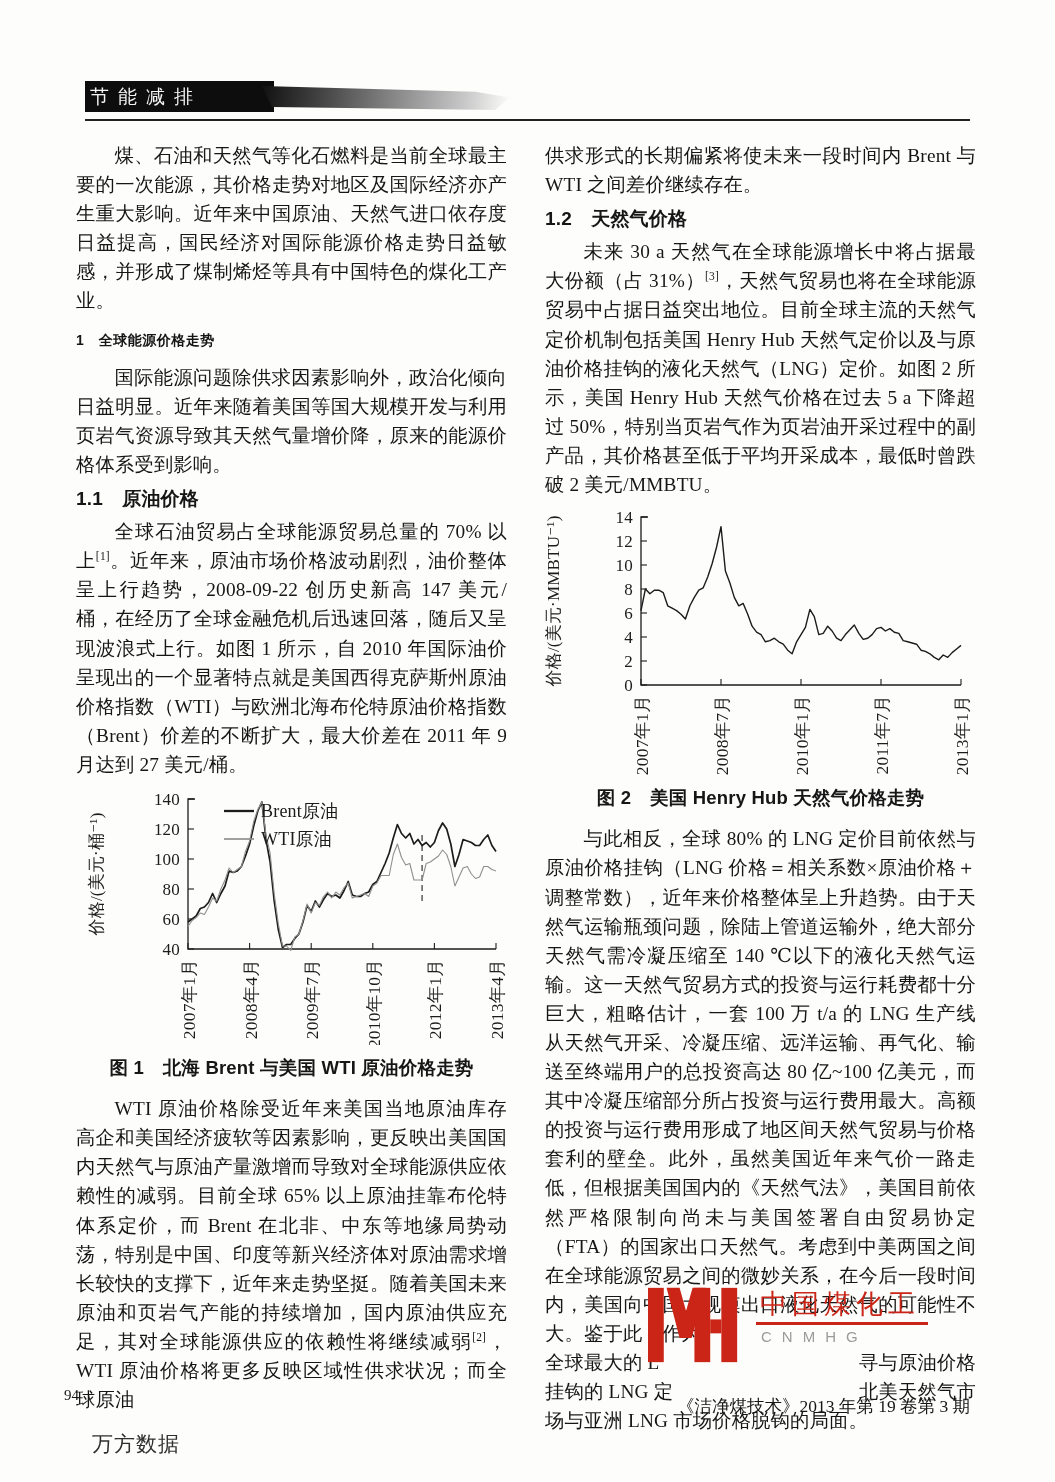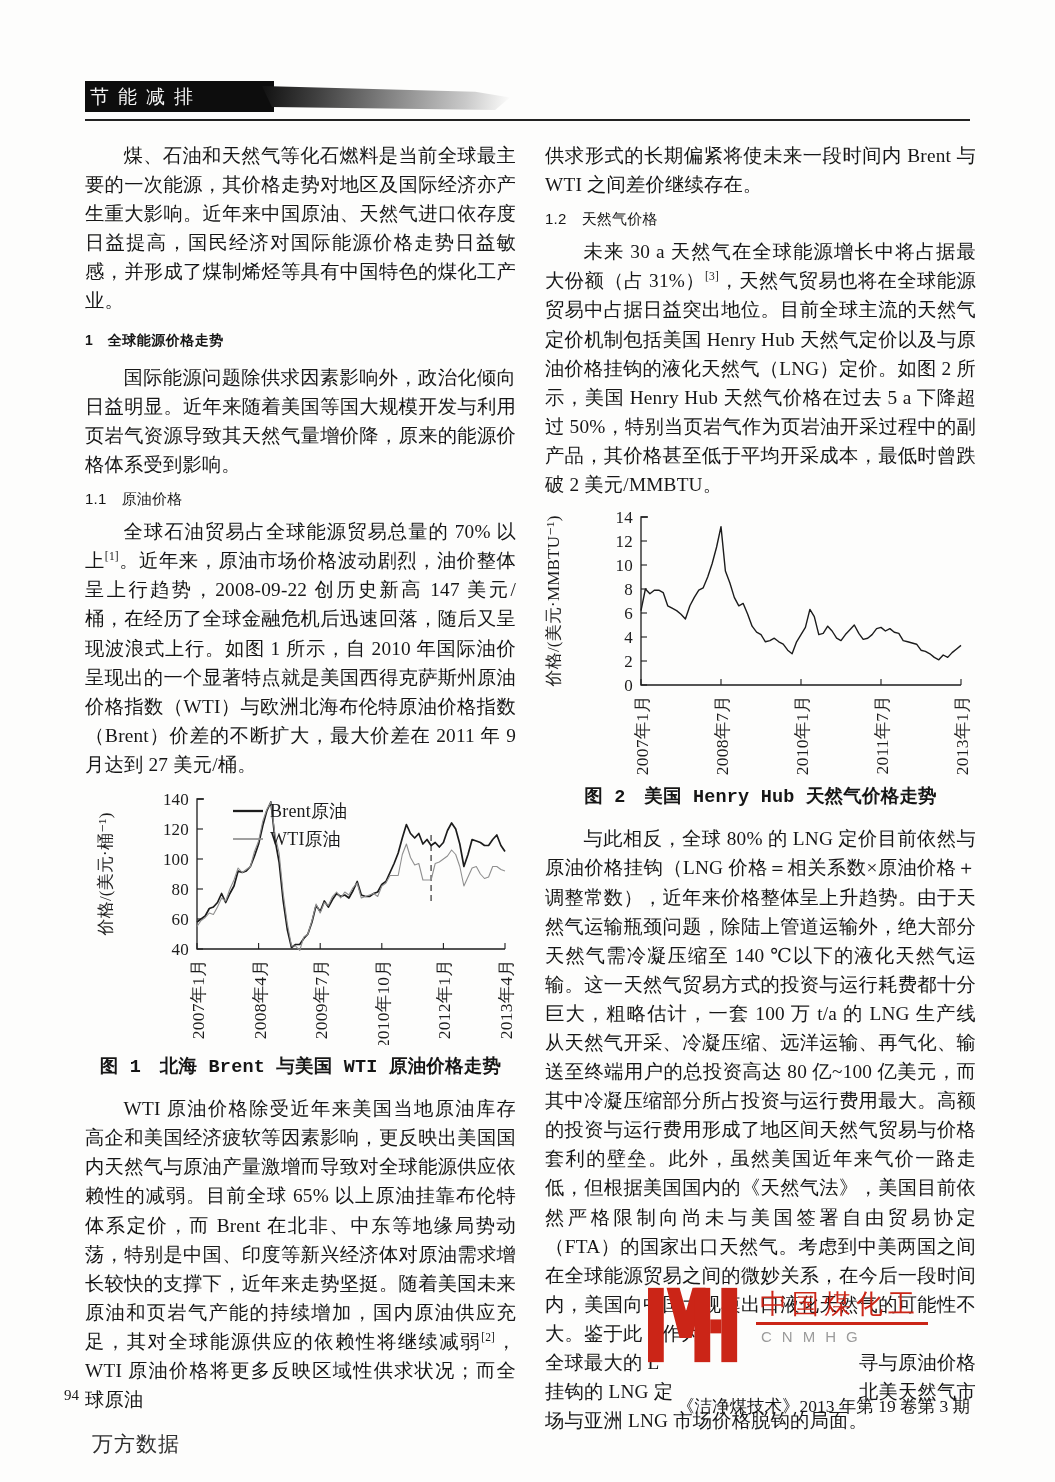--- a/index.html
+++ b/index.html
@@ -9,33 +9,33 @@
   .banner-black{position:absolute;left:85px;top:81px;width:184px;height:31px;background:#0d0d0d;
         color:#f3f3f3;font-family:Liberation Sans, sans-serif;font-size:19px;letter-spacing:9px;
         line-height:31px;padding-left:5px;}
   .banner-fade{position:absolute;left:262px;top:84px;width:248px;height:26px;
         background:linear-gradient(97deg,#111 0%,#3f3f3f 22%,#8b8b8b 55%,#c9c9c9 82%,rgba(255,255,255,0) 100%);
         clip-path:polygon(0 8%,86% 30%,100% 52%,94% 100%,4% 88%);}
   .top-rule{position:absolute;left:85px;top:119px;width:885px;height:2px;background:#222;}
   
   .col{position:absolute;top:141px;width:431px;font-size:19.3px;line-height:29.1px;
        text-align:justify;letter-spacing:0.2px;}
-  .col-left{left:85px;}
+  .col-left{left:76px;}
   .col-right{left:545px;}
   p{margin:0;text-indent:2em;}
   p.noindent{text-indent:0;}
   h2.sec{font-family:Liberation Sans, sans-serif;font-size:14px;font-weight:bold;
          margin:10px 0 8px 0;letter-spacing:0.5px;}
-  h3.subsec{font-family:"Liberation Sans",sans-serif;font-size:15px;font-weight:normal;
+  h3.subsec{font-family:"Liberation Sans",sans-serif;font-size:19px;font-weight:bold;
          margin:5px 0 4px 0;}
   sup{font-size:11.5px;line-height:0;}
   figure{margin:4px 0 2px 0;}
   svg{font-family:"Liberation Serif","DejaVu Serif",serif;}
   svg text{fill:#1c1c1c;}
-  .fig-caption{text-align:center;text-indent:0;font-family:Liberation Mono, monospace;
+  .fig-caption{text-align:center;text-indent:0;font-family:Liberation Sans, sans-serif;
          font-weight:bold;font-size:18.5px;margin:0 0 12px 0;}
   .wm-line{display:flex;justify-content:space-between;text-indent:0;}
   
   .watermark{position:absolute;left:648px;top:1285px;width:335px;height:84px;pointer-events:none;}
   .wm-logo{position:absolute;left:0;top:0;}
   .wm-cn{position:absolute;left:112px;top:1px;color:#cb2517;font-family:"Liberation Sans",sans-serif;
          font-size:27px;letter-spacing:5px;white-space:nowrap;}
   .wm-underline{position:absolute;left:108px;top:37px;width:172px;height:3px;background:#cb2517;}
   .wm-en{position:absolute;left:113px;top:43px;color:#9b9b9b;font-family:"Liberation Sans",sans-serif;
          font-size:15px;letter-spacing:10px;white-space:nowrap;}

